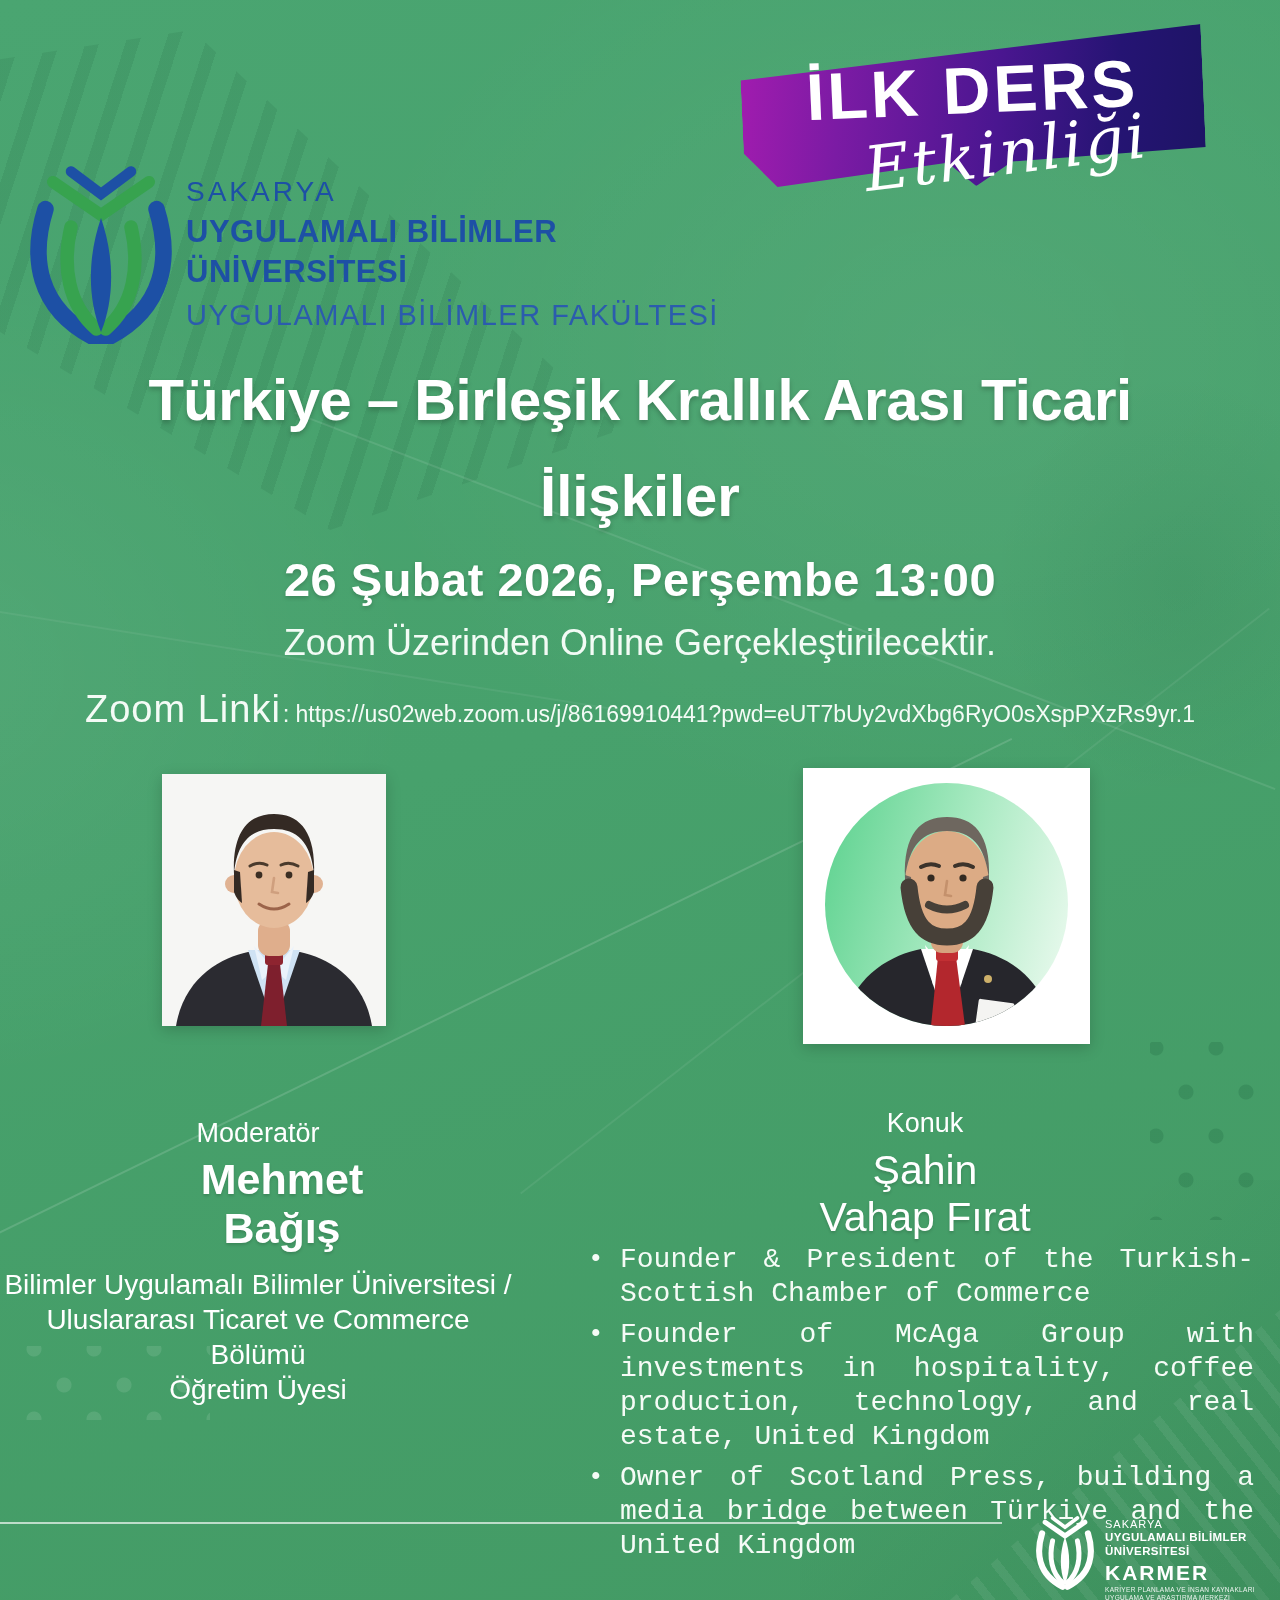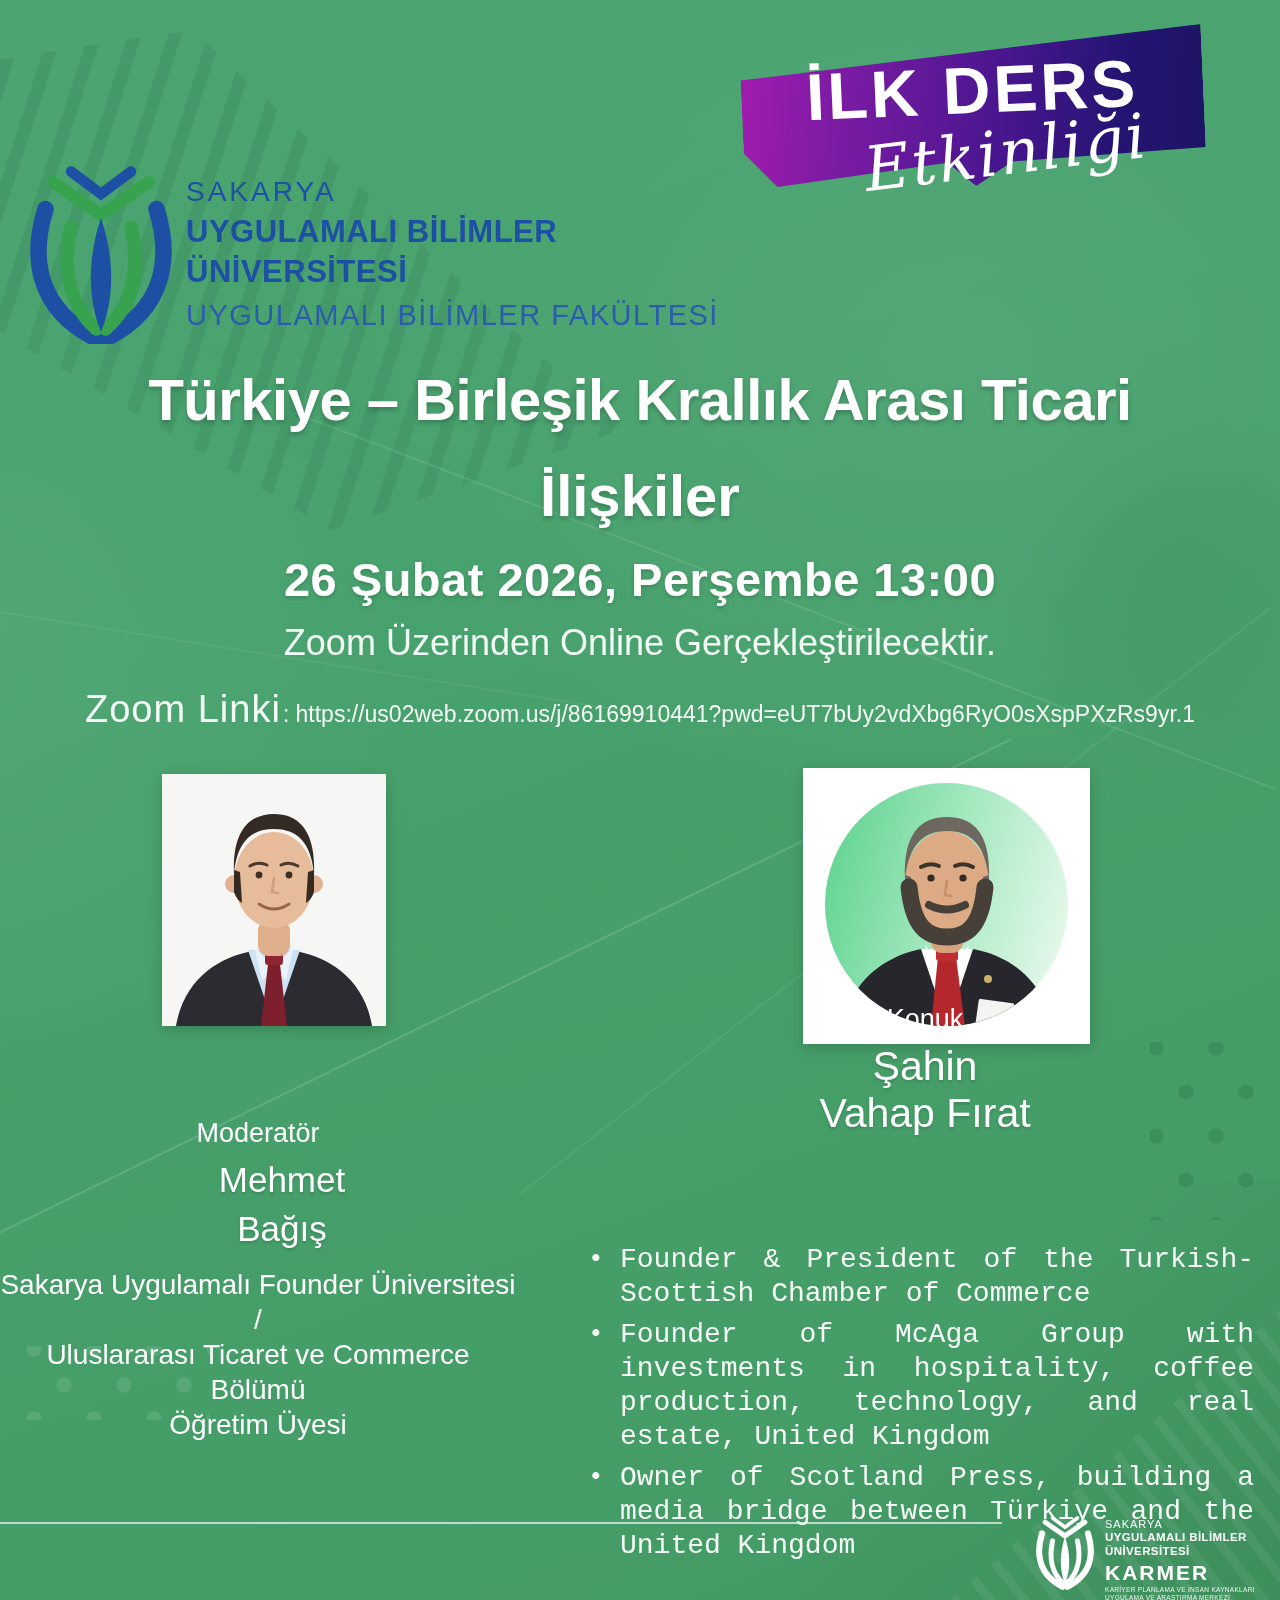--- a/index.html
+++ b/index.html
@@ -86,25 +86,25 @@
   .guest-card{position:absolute; left:803px; top:768px; width:287px; height:276px;
     background:#ffffff; box-shadow:0 4px 14px rgba(0,0,0,0.18);}
   .guest-circle{position:absolute; left:22px; top:15px; width:243px; height:243px;
     border-radius:50%; overflow:hidden;
     background:linear-gradient(105deg, #63d493 6%, #a9eac2 52%, #e4f8ea 92%);}
 
   
   .mod-block{position:absolute; left:0px; top:1118px; width:516px; text-align:center;}
   .role{font-size:27px; font-weight:400;}
   .mod-title{font-size:27px; margin-top:12px;}
-  .mod-name{font-size:35px; font-weight:400; line-height:49px; margin-top:6px;
+  .mod-name{font-size:43px; font-weight:700; line-height:49px; margin-top:6px;
     text-shadow:0 2px 3px rgba(0,0,0,0.15);padding-left:48px;}
   .mod-aff{font-size:28px; line-height:35px; margin-top:14px;}
 
-  .guest-head{position:absolute; left:640px; top:1004px; width:570px; text-align:center;}
+  .guest-head{position:absolute; left:640px; top:1108px; width:570px; text-align:center;}
   .guest-name{font-size:41px; font-weight:400; line-height:47px; margin-top:8px;
     text-shadow:0 2px 3px rgba(0,0,0,0.15);}
   .guest-bullets{position:absolute; left:578px; top:1243px; width:676px;
     font-family:Liberation Mono, monospace; font-size:28px; line-height:34px;
     color:#f5fbf6; margin:0; padding:0; list-style:none;}
   .guest-bullets li{position:relative; padding-left:42px; text-align:justify; margin-bottom:7px;}
   .guest-bullets li::before{content:"•"; position:absolute; left:10px; top:-1px; font-size:26px;}
 
   
   .footer-line{position:absolute; left:0; top:1522px; width:1002px; height:2px;
@@ -216,21 +216,21 @@
         <path d="M122,98 L120,112 L126,113" fill="none" stroke="#c4916c" stroke-width="2.6" stroke-linecap="round"></path>
       </svg>
     </div>
   </div>
 
   <div class="mod-block">
     <div class="role">Moderatör</div>
     <div class="mod-name">Mehmet</div>
     <div class="mod-name" style="margin-top:0;">Bağış</div>
     <div class="mod-aff">
-      <div>Sakarya Uygulamalı Founder Üniversitesi /</div>
+      <div>Bilimler Uygulamalı Bilimler Üniversitesi /</div>
       <div>Uluslararası Ticaret ve Commerce Bölümü</div>
       <div>Öğretim Üyesi</div>
     </div>
   </div>
 
   <div class="guest-head">
     <div class="role">Konuk</div>
     <div class="guest-name">Şahin</div>
     <div class="guest-name" style="margin-top:0;">Vahap Fırat</div>
   </div>

